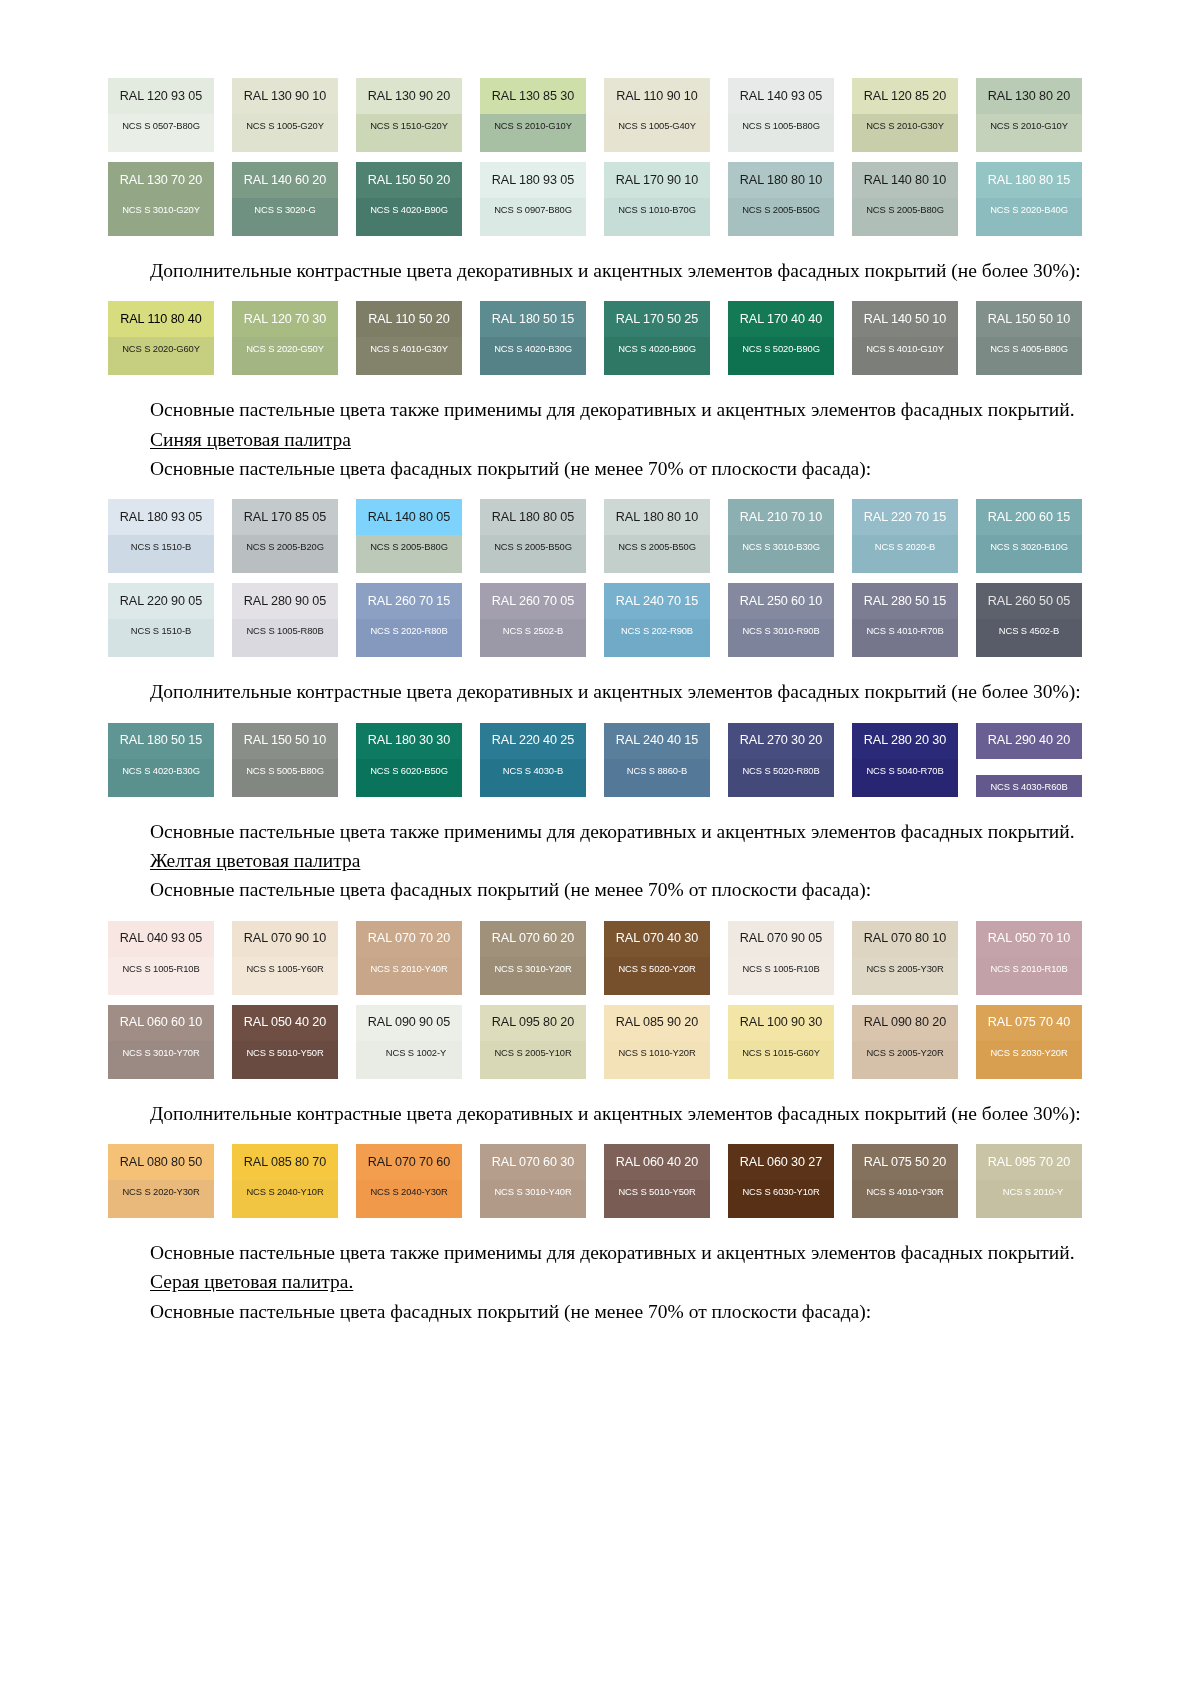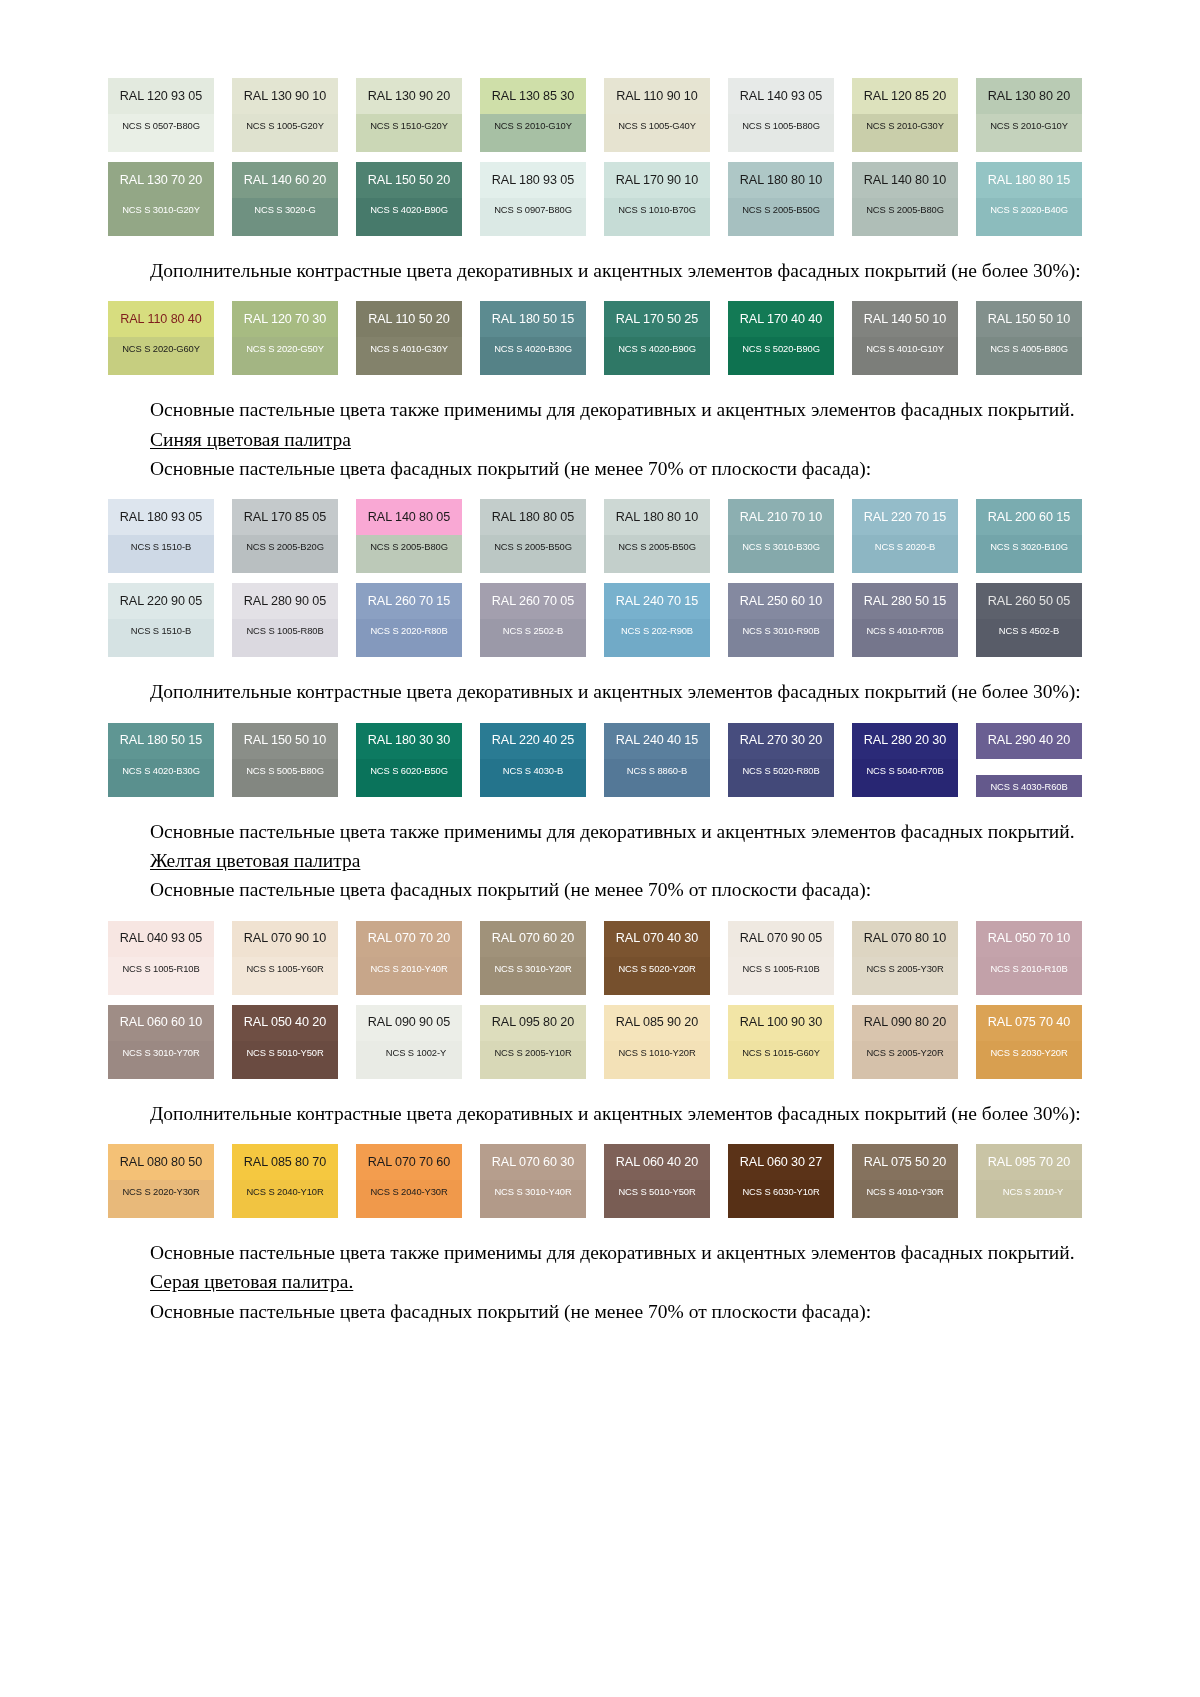--- a/index.html
+++ b/index.html
@@ -247,21 +247,21 @@
 
     <div class="gap-after-swatches"></div>
 
     <p class="body-text">Дополнительные контрастные цвета декоративных и акцентных элементов фасадных покрытий (не более 30%):</p>
 
     <div class="gap-before-swatches"></div>
 
     <div class="swatch-grid" id="grid-green-contrast-1">
         <div class="swatch">
           <div class="band-top" style="background: rgb(215, 221, 127);">
-            <span class="ral-label" style="color: #7f1d1d;">RAL 110 80 40</span>
+            <span class="ral-label" style="color: #000000;">RAL 110 80 40</span>
           </div>
           <div class="band-bottom" style="background: rgb(198, 206, 128);">
             <span class="ncs-label" style="color: rgb(27, 27, 27);">NCS S 2020-G60Y</span>
           </div>
         </div>
         <div class="swatch">
           <div class="band-top" style="background: rgb(167, 187, 130);">
             <span class="ral-label" style="color: rgb(255, 255, 255);">RAL 120 70 30</span>
           </div>
           <div class="band-bottom" style="background: rgb(163, 181, 131);">
@@ -343,21 +343,21 @@
         </div>
         <div class="swatch">
           <div class="band-top" style="background: rgb(196, 201, 203);">
             <span class="ral-label" style="color: rgb(27, 27, 27);">RAL 170 85 05</span>
           </div>
           <div class="band-bottom" style="background: rgb(185, 191, 193);">
             <span class="ncs-label" style="color: rgb(27, 27, 27);">NCS S 2005-B20G</span>
           </div>
         </div>
         <div class="swatch">
-          <div class="band-top" style="background: #f9a8d4;">
+          <div class="band-top" style="background: #7dd3fc;">
             <span class="ral-label" style="color: rgb(27, 27, 27);">RAL 140 80 05</span>
           </div>
           <div class="band-bottom" style="background: rgb(188, 201, 184);">
             <span class="ncs-label" style="color: rgb(27, 27, 27);">NCS S 2005-B80G</span>
           </div>
         </div>
         <div class="swatch">
           <div class="band-top" style="background: rgb(195, 205, 203);">
             <span class="ral-label" style="color: rgb(27, 27, 27);">RAL 180 80 05</span>
           </div>

